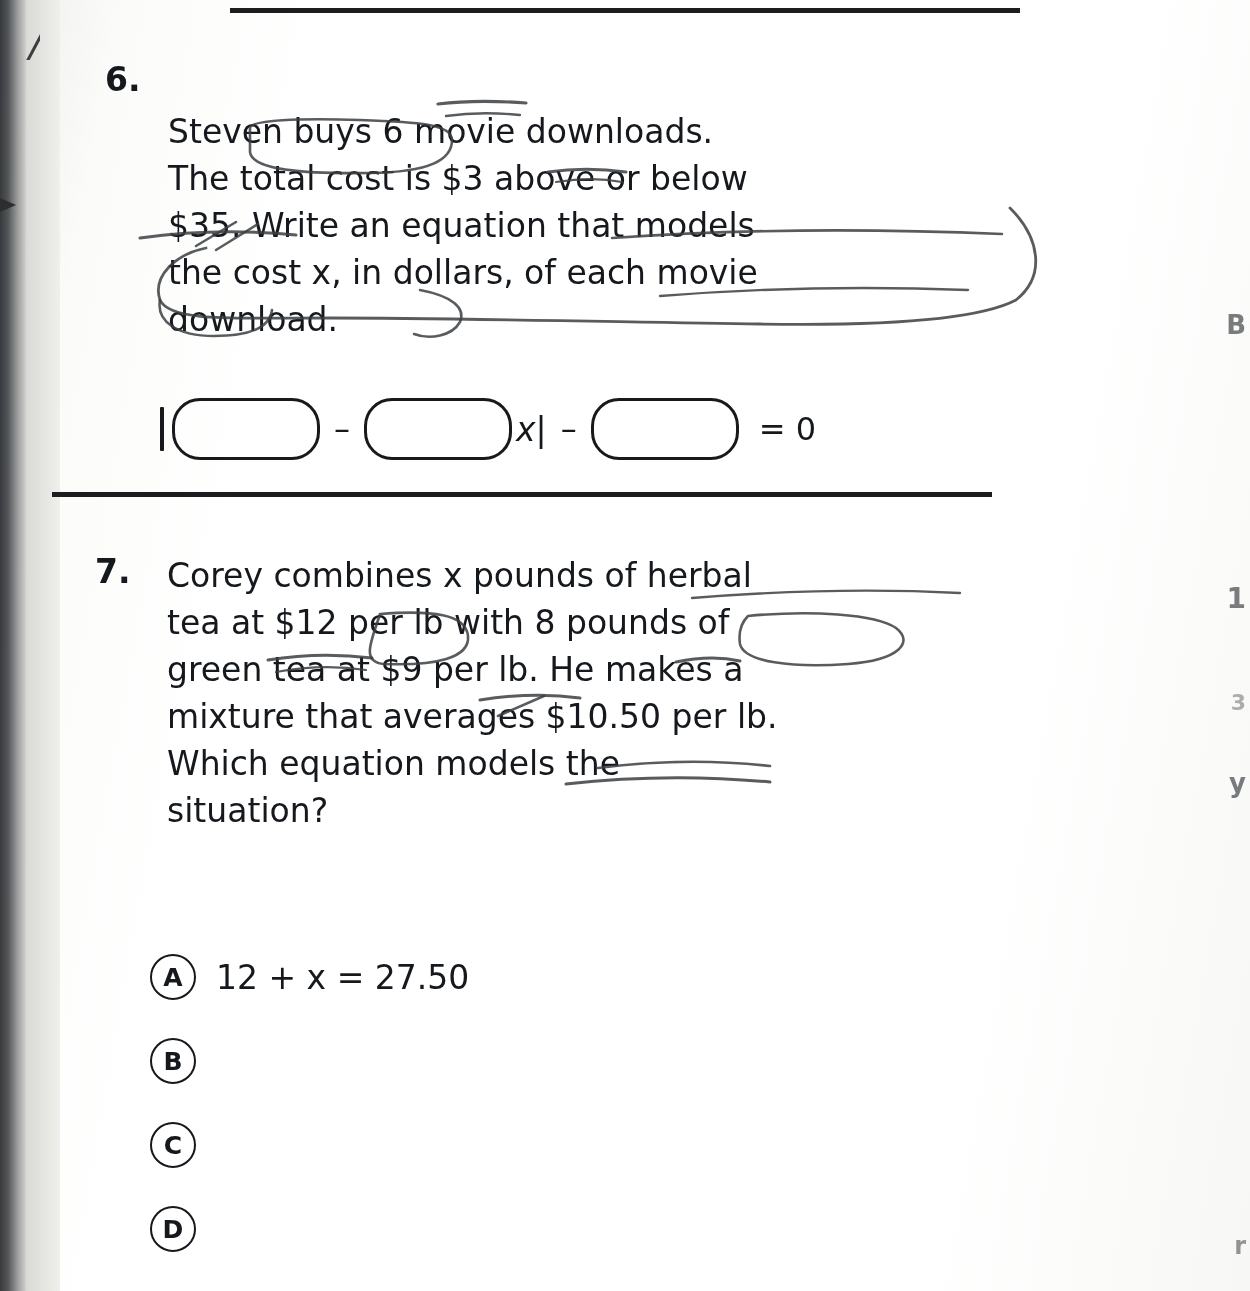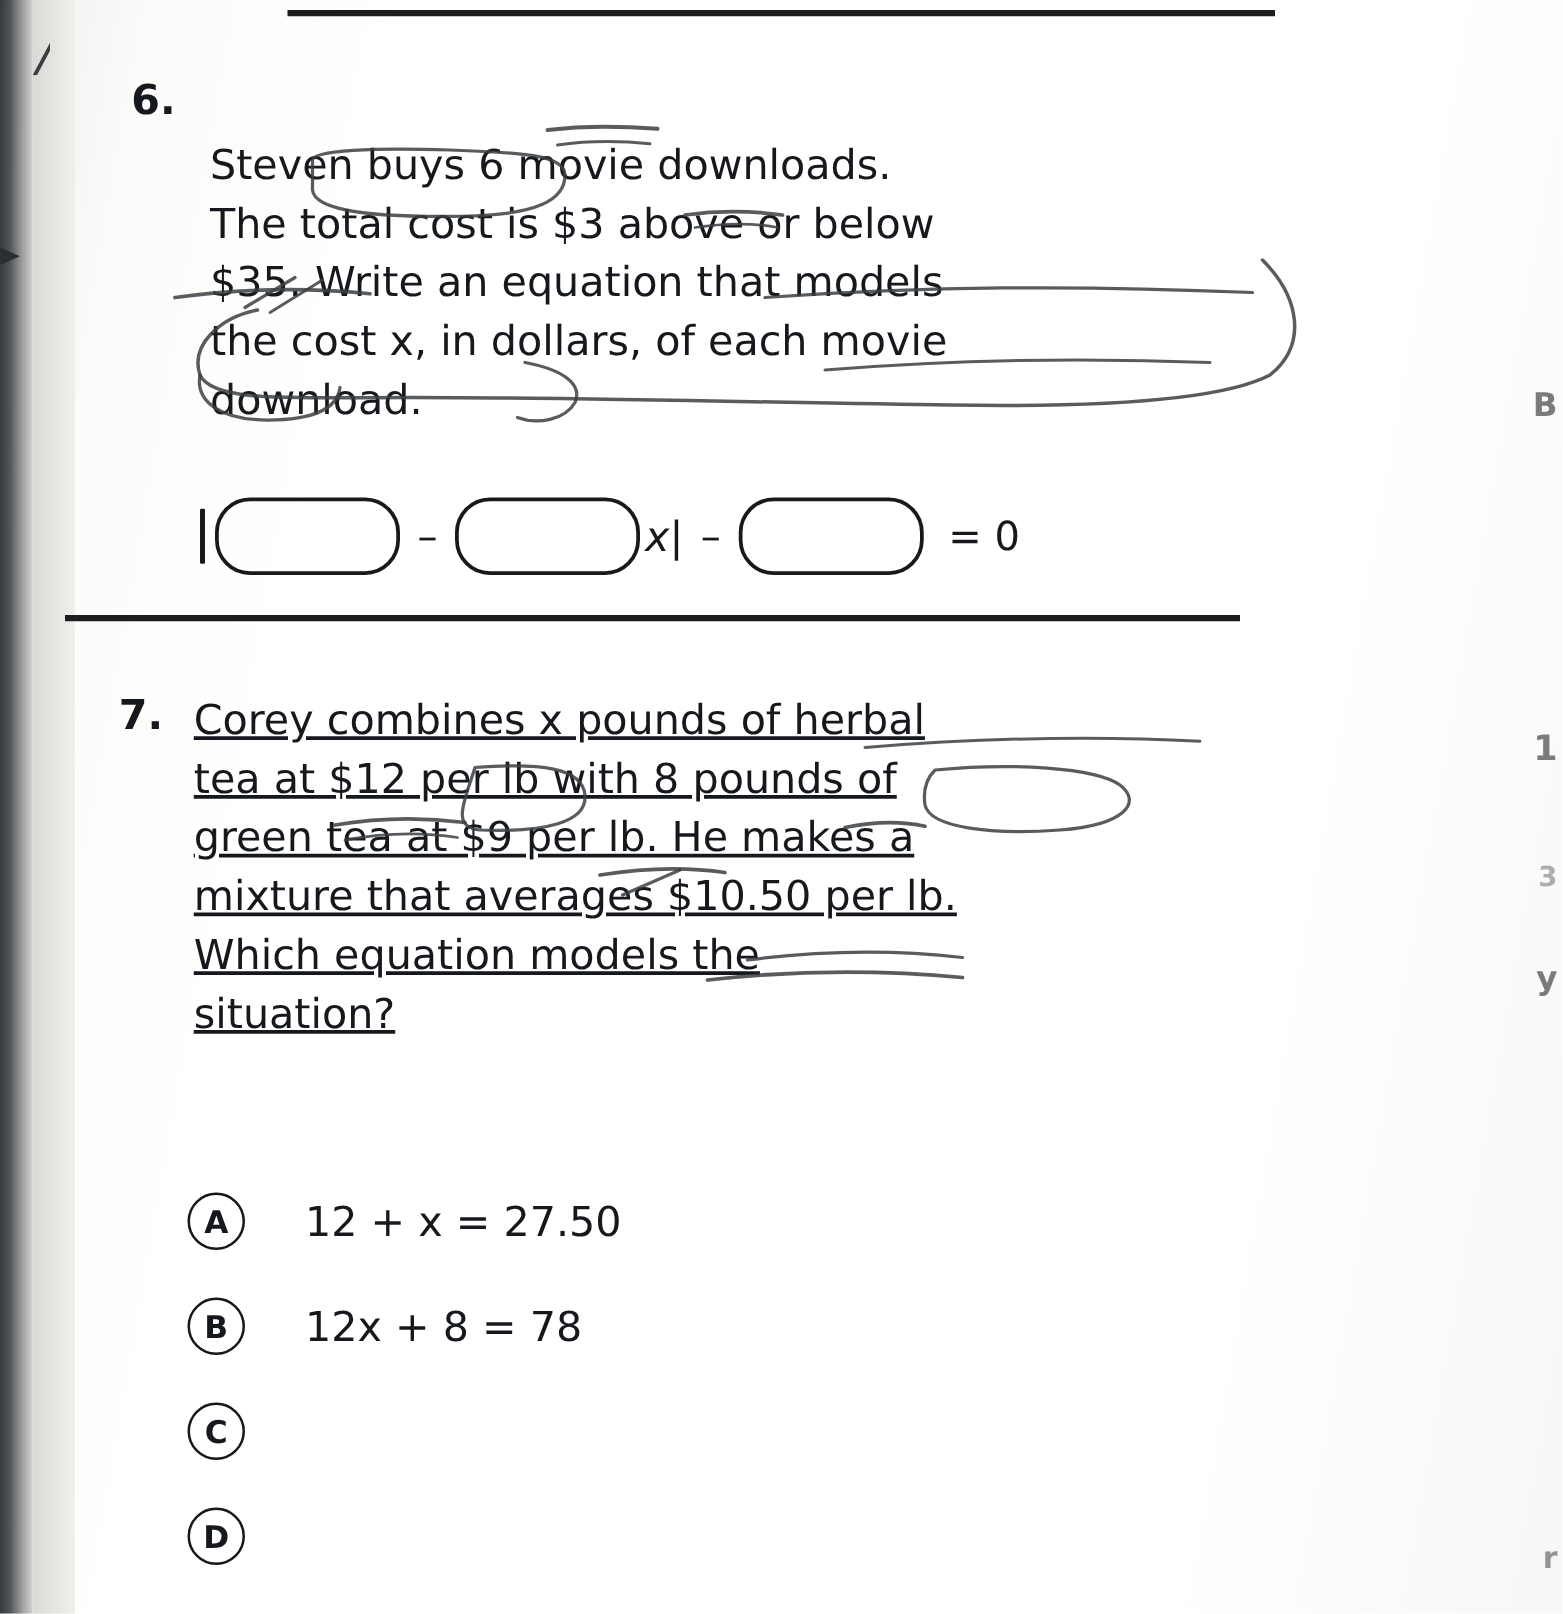--- a/index.html
+++ b/index.html
@@ -145,21 +145,21 @@
     border: 2.6px solid #15181c;
     border-radius: 50%;
     display: flex;
     align-items: center;
     justify-content: center;
     font-size: 25px;
     font-weight: 700;
     margin-right: 20px;
     flex: none;
   }
-  .ctext { white-space: pre; margin-left: 28px; }
+  .ctext { white-space: pre; }
 
   
   #ink {
     position: absolute;
     inset: 0;
     pointer-events: none;
   }
   #ink path, #ink ellipse, #ink line {
     fill: none;
     stroke: #3c3f42;
@@ -193,35 +193,34 @@
     <span class="ansbox"></span>
     <span class="op">–</span>
     <span class="ansbox"></span>
     <span class="xlab">x|</span>
     <span class="op">–</span>
     <span class="ansbox"></span>
     <span class="op" style="margin-left:20px;">= 0</span>
   </div>
 
   <div class="qnum" style="left:95px; top:552px;">7.</div>
-  <div class="qbody" style="left:155px; top:552px; width:860px;text-decoration:underline;">Corey combines x pounds of herbal
+  <div class="qbody" style="left:167px; top:552px; width:860px;">Corey combines x pounds of herbal
 tea at $12 per lb with 8 pounds of
 green tea at $9 per lb. He makes a
 mixture that averages $10.50 per lb.
 Which equation models the
 situation?</div>
 
   <div class="choices">
     <div class="choice">
       <span class="bubble">A</span>
       <span class="ctext">12 + x = 27.50</span>
     </div>
     <div class="choice">
       <span class="bubble">B</span>
-      <span class="ctext">12x + 8 = 78</span>
     </div>
     <div class="choice">
       <span class="bubble">C</span>
     </div>
     <div class="choice">
       <span class="bubble">D</span>
     </div>
   </div>
 
   <div class="right-margin">

